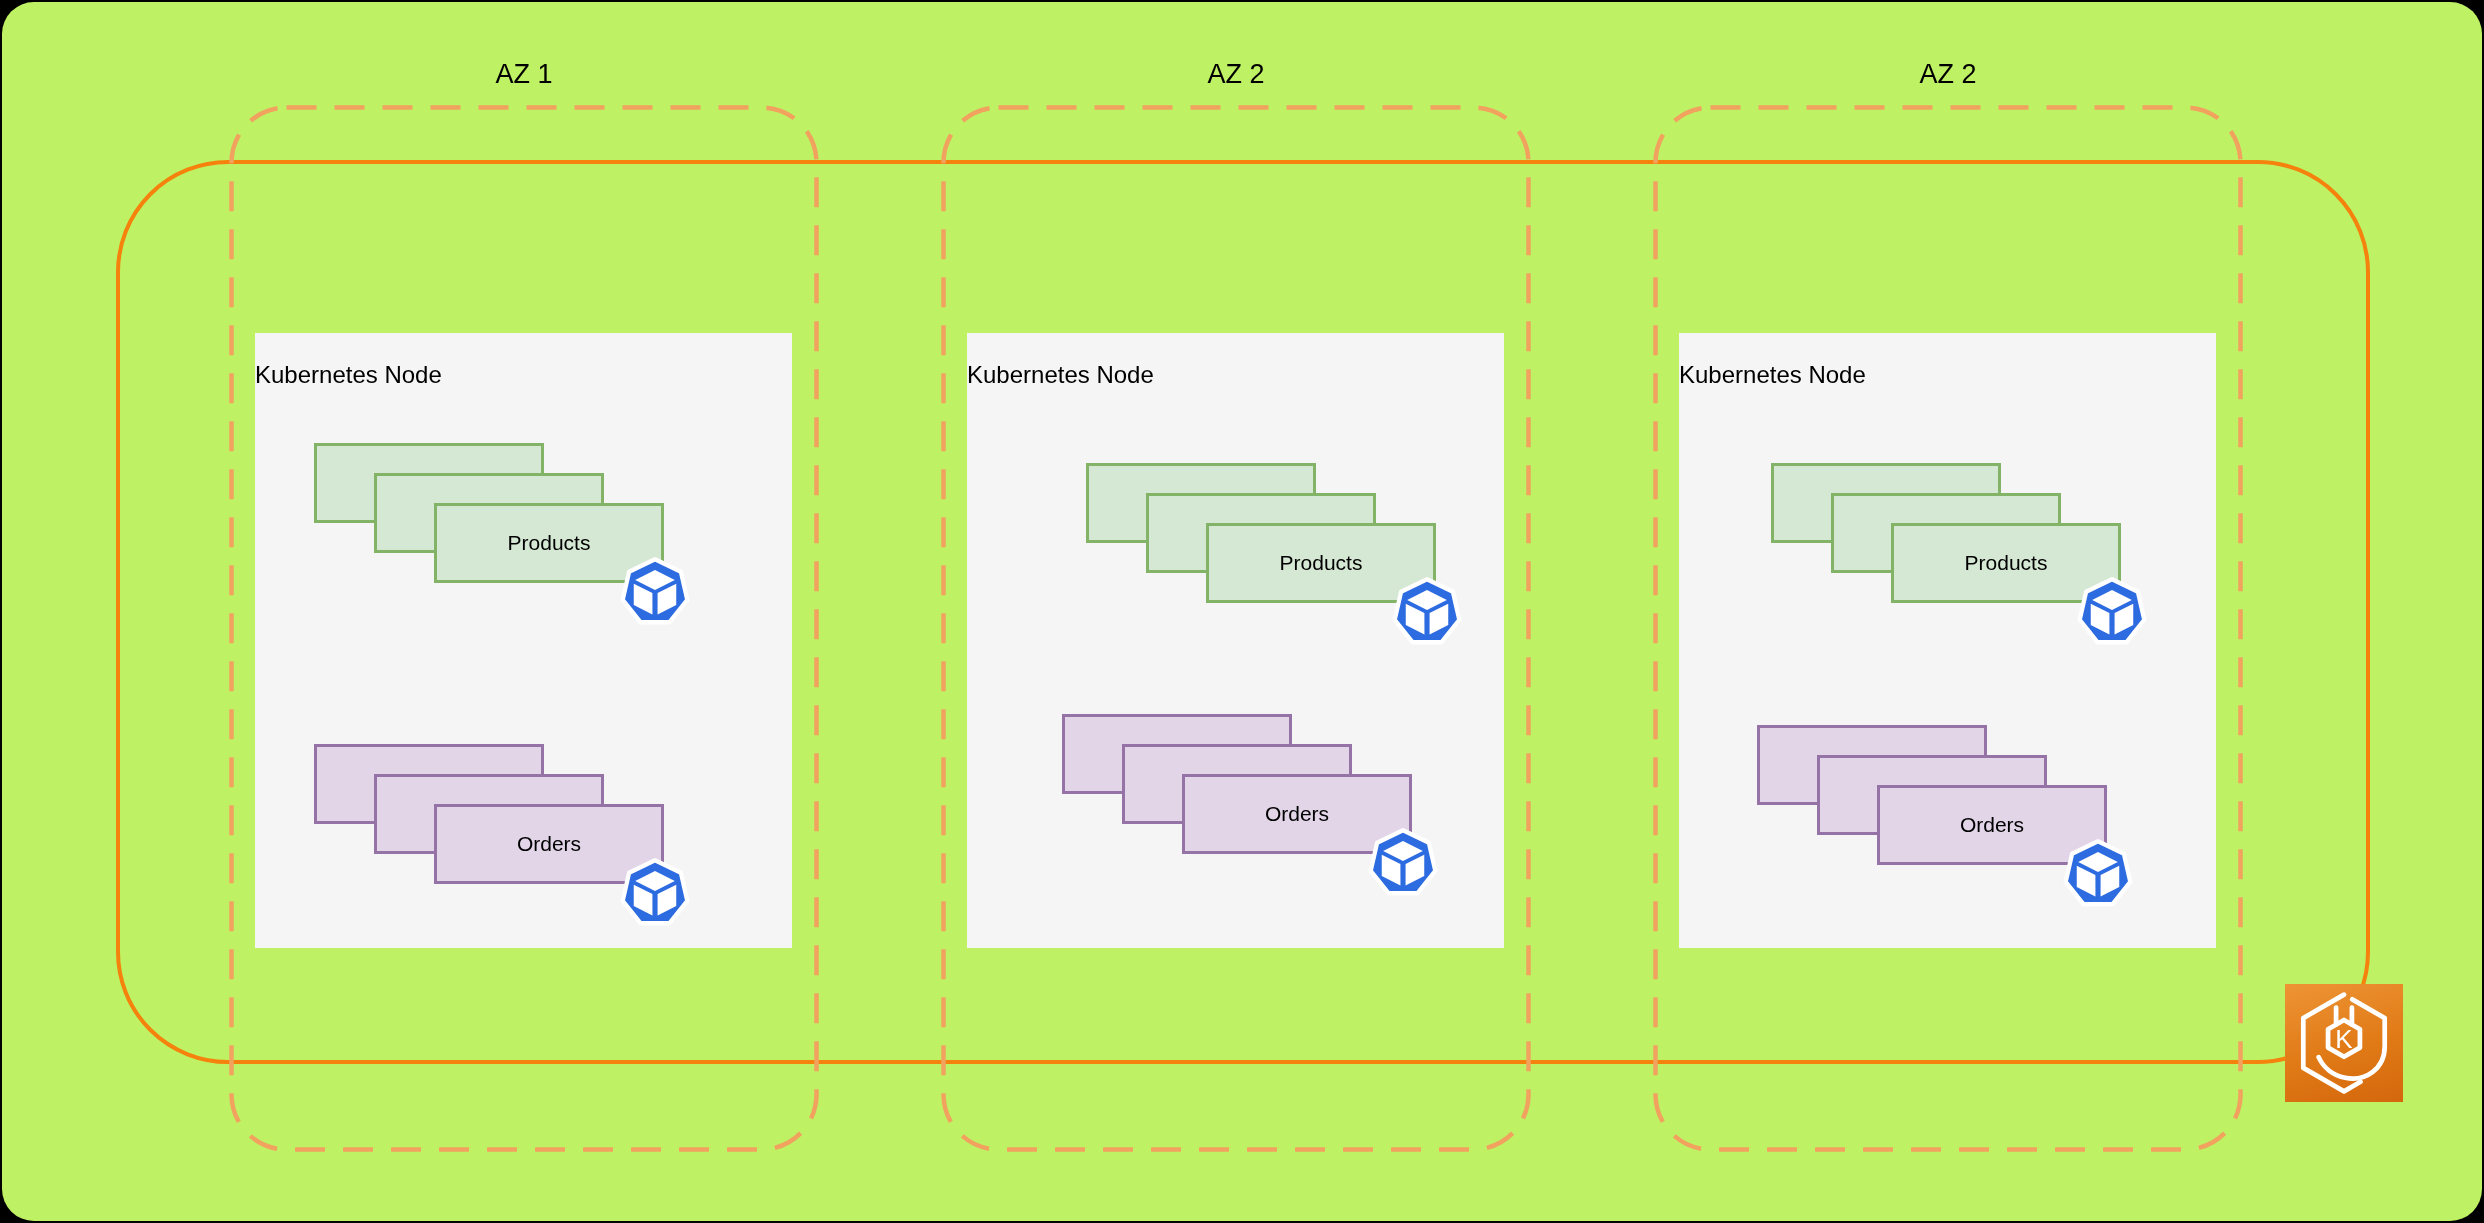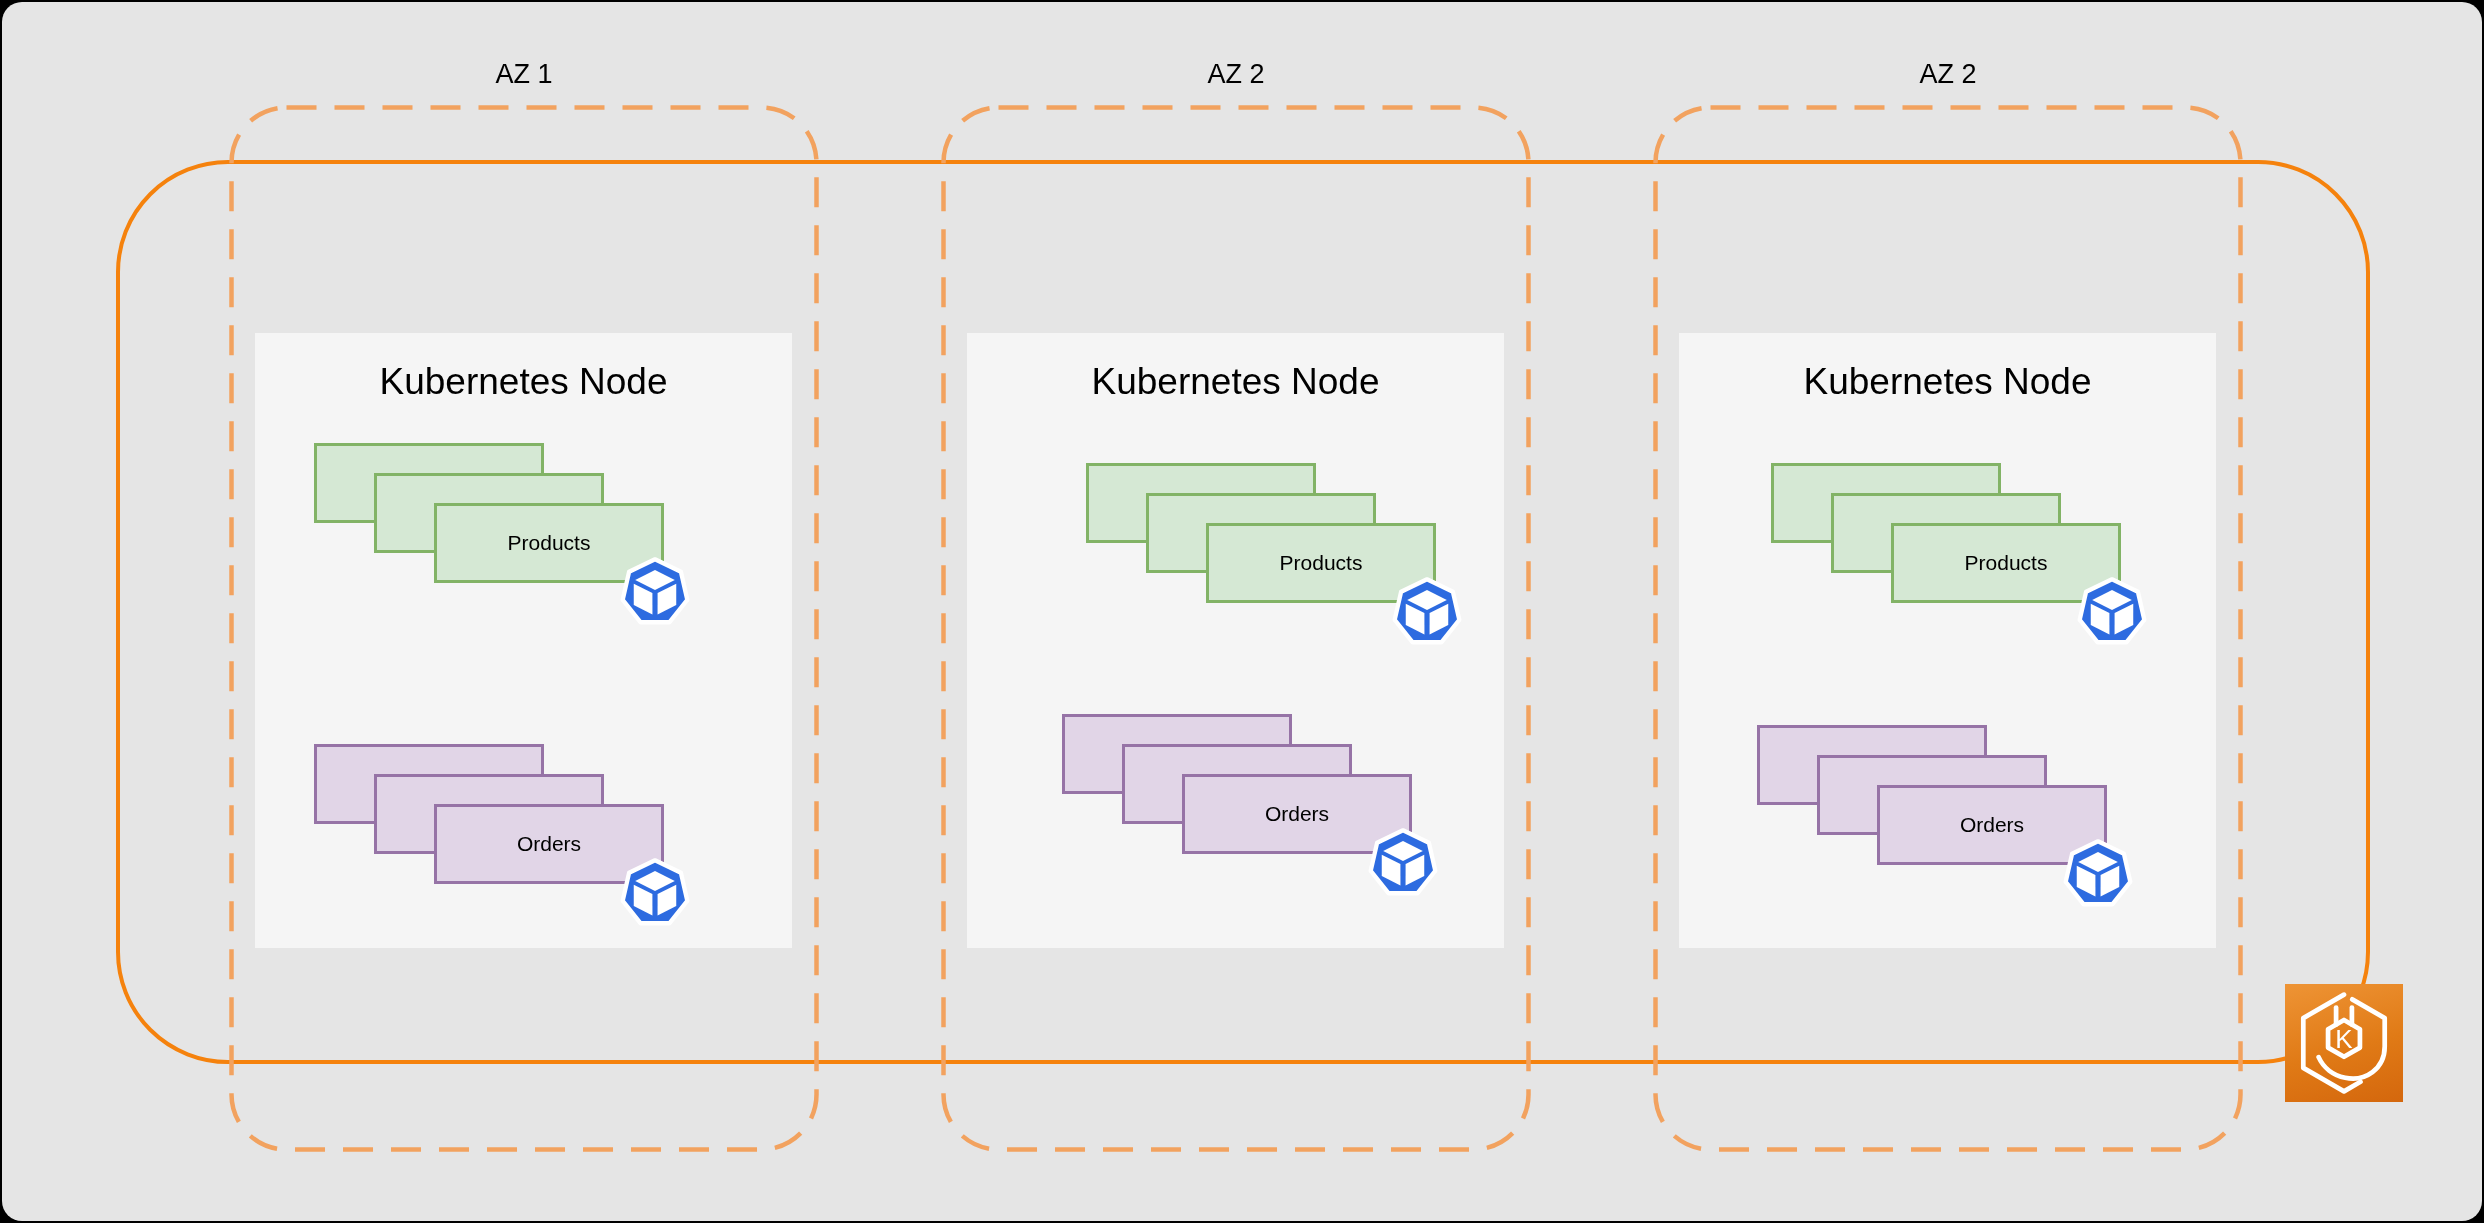--- a/index.html
+++ b/index.html
@@ -7,42 +7,42 @@
     width: 2484px; height: 1223px;
     background: #000000;
     font-family: "Liberation Sans", sans-serif;
     color: #000000;
     overflow: hidden;
     position: relative;
   }
   .canvas {
     position: absolute; left: 2px; top: 2px;
     width: 2480px; height: 1219px;
-    background: #e5e5e5;
-    border-radius: 20px;
+    background: #bef264;
+    border-radius: 32px;
   }
   svg.boundary { position: absolute; overflow: visible; }
   .cluster-svg { left: 114px; top: 158px; width: 2254px; height: 904px; }
   .az { position: absolute; top: 0; width: 590px; height: 1223px; }
   .az-1 { left: 227px; }
   .az-2 { left: 939px; }
   .az-3 { left: 1651px; }
   .az-svg { left: 0; top: 103px; width: 590px; height: 1047px; }
   .az-label {
     position: absolute; top: 56px; left: 0; width: 590px;
     text-align: center; font-size: 27px; line-height: 32px; color: #000;
   }
   .node {
     position: absolute; left: 26px; top: 331px;
     width: 537px; height: 615px;
     background: #F5F5F5;
   }
   .node-title {
     position: absolute; top: 28px; left: 0; width: 100%;
-    text-align: center; font-size: 37px; color: #000;
+    text-align: left; font-size: 24px; color: #000;
   }
   .stack { position: absolute; width: 350px; height: 140px; }
   .az-1 .stack-products { left: 59px;  top: 110px; }
   .az-1 .stack-orders   { left: 59px;  top: 411px; }
   .az-2 .stack-products { left: 119px; top: 130px; }
   .az-2 .stack-orders   { left: 95px;  top: 381px; }
   .az-3 .stack-products { left: 92px;  top: 130px; }
   .az-3 .stack-orders   { left: 78px;  top: 392px; }
   .card {
     position: absolute; width: 230px; height: 80px;

